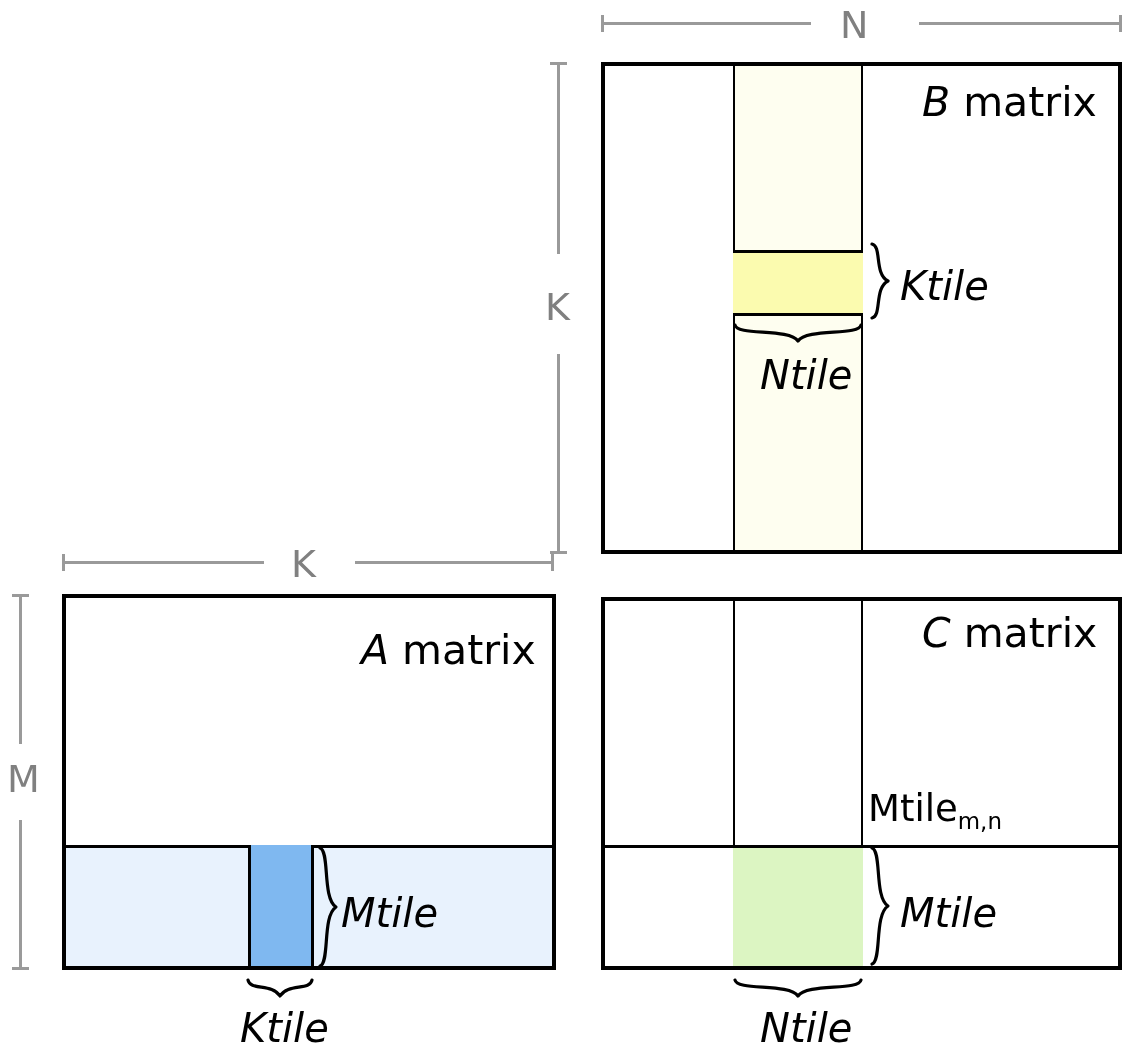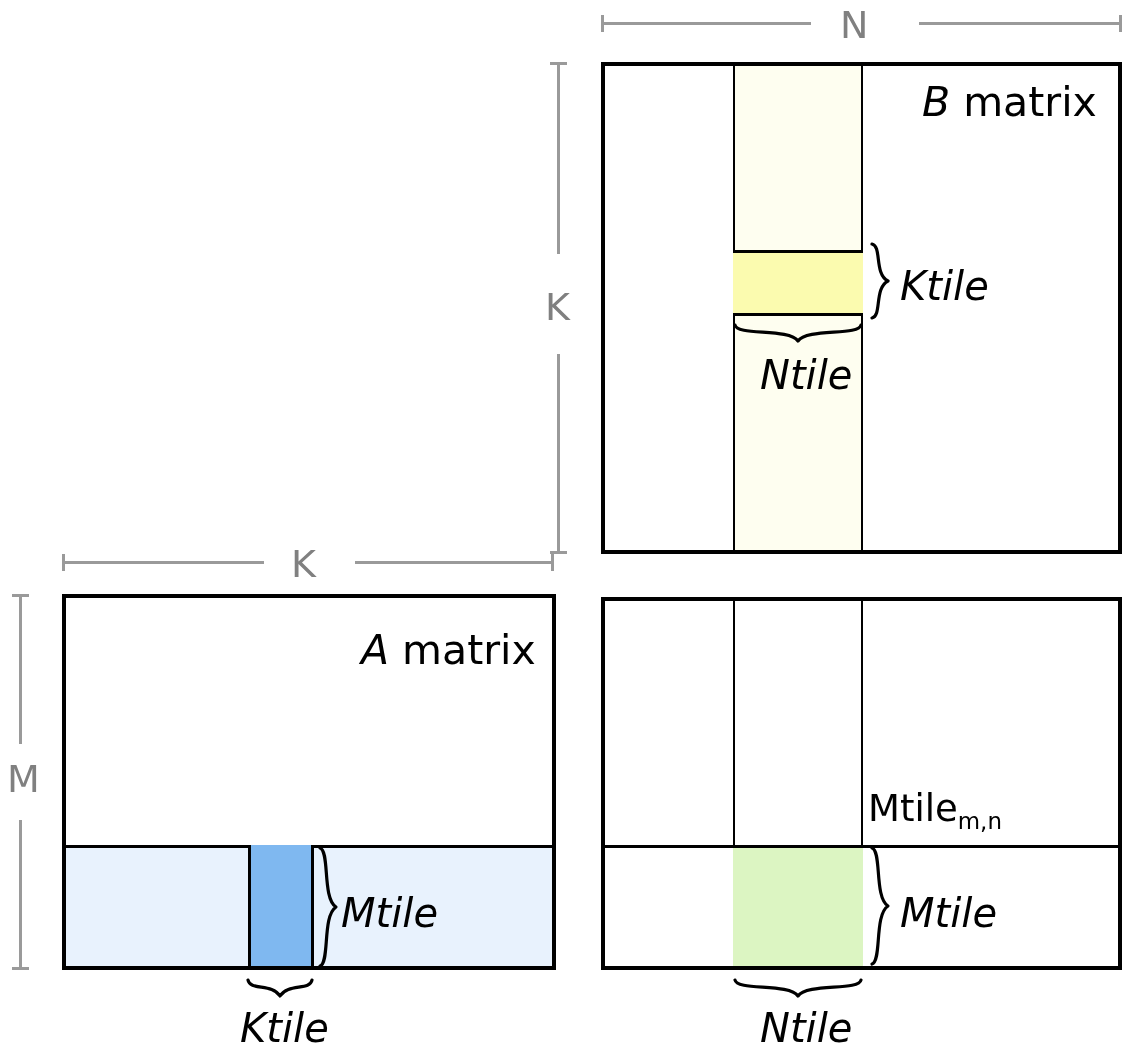--- a/index.html
+++ b/index.html
@@ -162,20 +162,23 @@
   <div class="tile-label" style="left:240px; top:1008px;">Ktile</div>
 
   <div class="matrix-box" style="left:601px; top:597px; width:521px; height:373px;">
     <div class="thinline" style="left:128px; top:0px; width:2px; height:365px;"></div>
     <div class="thinline" style="left:256px; top:0px; width:2px; height:365px;"></div>
     <div class="thinline" style="left:0px; top:244px; width:513px; height:3px;"></div>
 
     <div class="fill" style="left:128px; top:247px; width:130px; height:118px; background:#DCF5C2;"></div>
   </div>
 
+  <div class="matrix-title" style="left:922px; top:613px;">
+    <span class="var">C</span><span> matrix</span>
+  </div>
 
   <div class="block-label" style="left:868px; top:790px;">
     <span>Mtile</span><sub>m,n</sub>
   </div>
 
   <svg class="brace" style="left:868px; top:846px;" width="30" height="120" viewBox="0 0 30 120">
     <path d="M 4 2 C 14 5, 6 51, 20 60 C 6 69, 14 115, 4 118"></path>
   </svg>
   <div class="tile-label" style="left:900px; top:893px;">Mtile</div>
 

